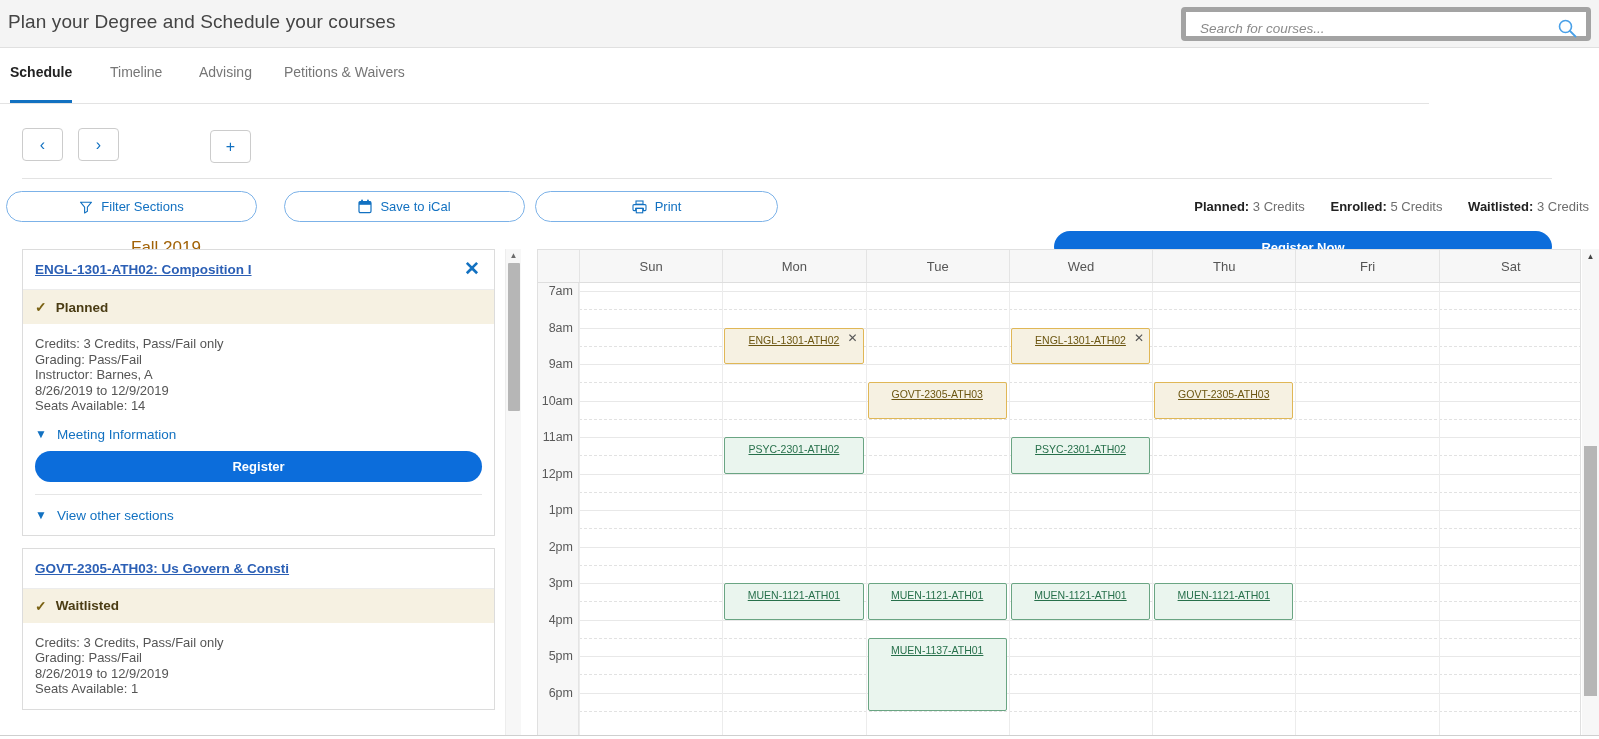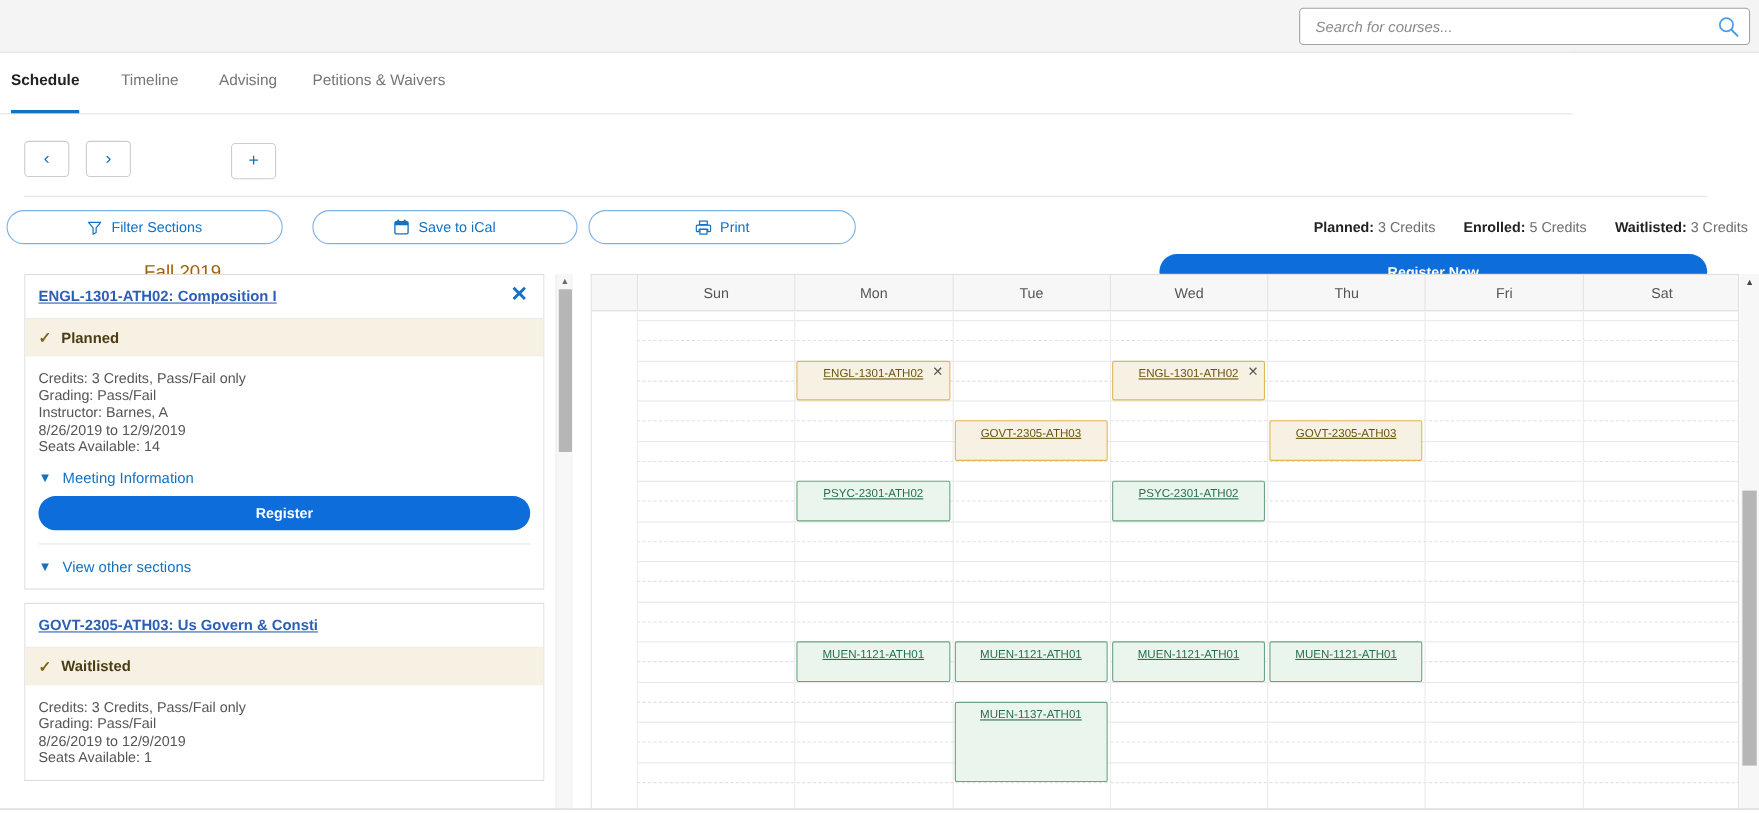--- a/index.html
+++ b/index.html
@@ -17,21 +17,21 @@
     position: absolute; left: 0; top: 0; width: 1599px; height: 48px;
     background: #f4f4f4;
     border-bottom: 1px solid #e0e0e0;
   }
   .topbar-title {
     position: absolute; left: 8px; top: 11px;
     font-size: 19px; font-weight: 400; color: #444; letter-spacing: .1px;
   }
   .search-wrap {
     position: absolute; left: 1181px; top: 7px; width: 410px; height: 34px;
-    background: #fff; border: 1px solid #a3a3a3; border-radius: 4px;
+    background: #fff; border: 5px solid #a3a3a3; border-radius: 4px;
   }
   .search-input {
     position: absolute; left: 12px; top: 0; width: 345px; height: 32px;
     border: 0; outline: none; background: transparent;
     font-family: "Liberation Sans", sans-serif;
     font-size: 13.5px; font-style: italic; color: #5c5c5c;
   }
   .search-input::placeholder { color: #8a8a8a; font-style: italic; }
   .search-icon {
     position: absolute; right: 9px; top: 6px; width: 20px; height: 20px;
@@ -215,20 +215,21 @@
   }
   .bottom-strip {
     position: absolute; left: 0; top: 735px; width: 1599px; height: 4px;
     background: #ffffff; border-top: 1px solid #cfcfcf;
   }
 </style>
 </head>
 <body>
 
 <div class="topbar">
+  <div class="topbar-title">Plan your Degree and Schedule your courses</div>
   <div class="search-wrap">
     <input class="search-input" type="text" placeholder="Search for courses..." style="">
     <span class="search-icon">
       <svg width="20" height="20" viewBox="0 0 20 20" fill="none">
         <circle cx="8.5" cy="8.5" r="6" stroke="#49a0e8" stroke-width="1.6"></circle>
         <line x1="13" y1="13" x2="18.5" y2="18.5" stroke="#49a0e8" stroke-width="1.8" stroke-linecap="round"></line>
       </svg>
     </span>
   </div>
 </div>
@@ -356,20 +357,34 @@
   <div class="cal-head" id="cal-head">
       <div class="daycell" style="left: 41px; width: 143.286px;">Sun</div>
       <div class="daycell" style="left: 184.286px; width: 143.286px;">Mon</div>
       <div class="daycell" style="left: 327.571px; width: 143.286px;">Tue</div>
       <div class="daycell" style="left: 470.857px; width: 143.286px;">Wed</div>
       <div class="daycell" style="left: 614.143px; width: 143.286px;">Thu</div>
       <div class="daycell" style="left: 757.429px; width: 143.286px;">Fri</div>
       <div class="daycell" style="left: 900.714px; width: 143.286px;">Sat</div>
     </div>
   <div class="cal-body" id="cal-body">
+    <div class="timegutter" id="time-gutter">
+        <div class="timelabel" style="top: 8px;">7am</div>
+        <div class="timelabel" style="top: 44.5px;">8am</div>
+        <div class="timelabel" style="top: 81px;">9am</div>
+        <div class="timelabel" style="top: 117.5px;">10am</div>
+        <div class="timelabel" style="top: 154px;">11am</div>
+        <div class="timelabel" style="top: 190.5px;">12pm</div>
+        <div class="timelabel" style="top: 227px;">1pm</div>
+        <div class="timelabel" style="top: 263.5px;">2pm</div>
+        <div class="timelabel" style="top: 300px;">3pm</div>
+        <div class="timelabel" style="top: 336.5px;">4pm</div>
+        <div class="timelabel" style="top: 373px;">5pm</div>
+        <div class="timelabel" style="top: 409.5px;">6pm</div>
+      </div>
   <div class="hourline" style="top: 8px;"></div>
       <div class="halfline" style="top: 26.25px;"></div>
       <div class="hourline" style="top: 44.5px;"></div>
       <div class="halfline" style="top: 62.75px;"></div>
       <div class="hourline" style="top: 81px;"></div>
       <div class="halfline" style="top: 99.25px;"></div>
       <div class="hourline" style="top: 117.5px;"></div>
       <div class="halfline" style="top: 135.75px;"></div>
       <div class="hourline" style="top: 154px;"></div>
       <div class="halfline" style="top: 172.25px;"></div>

